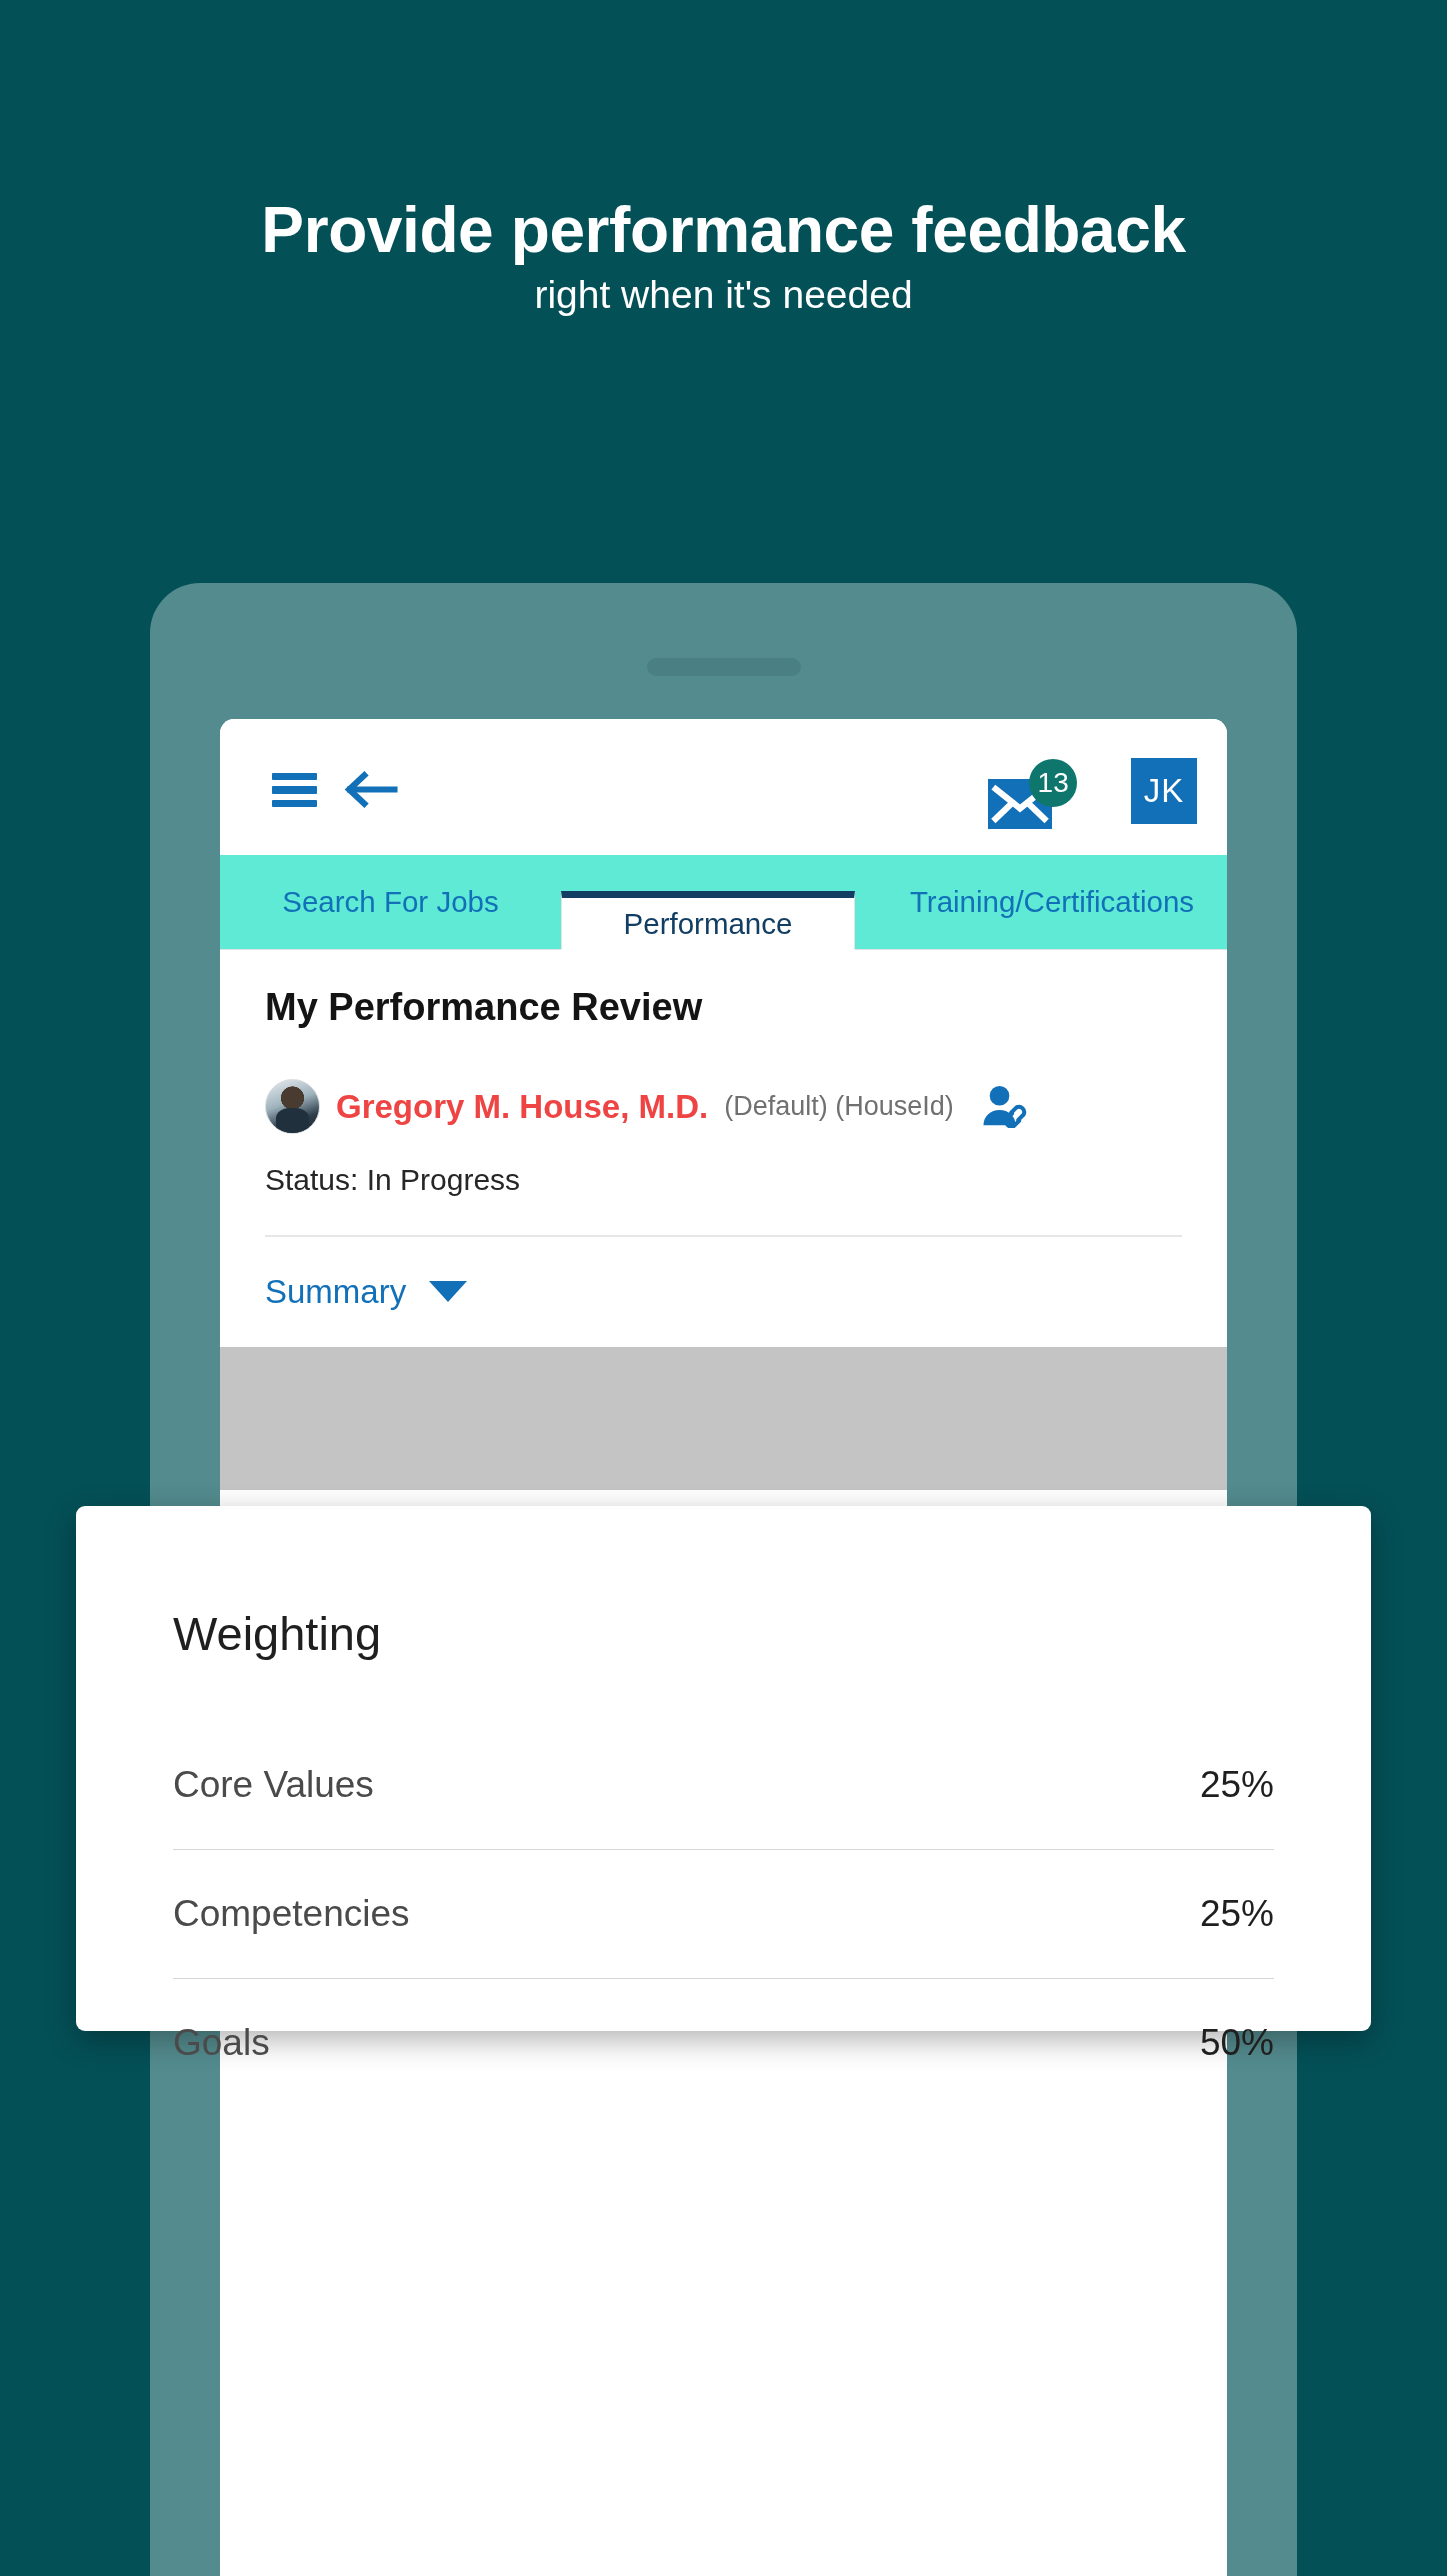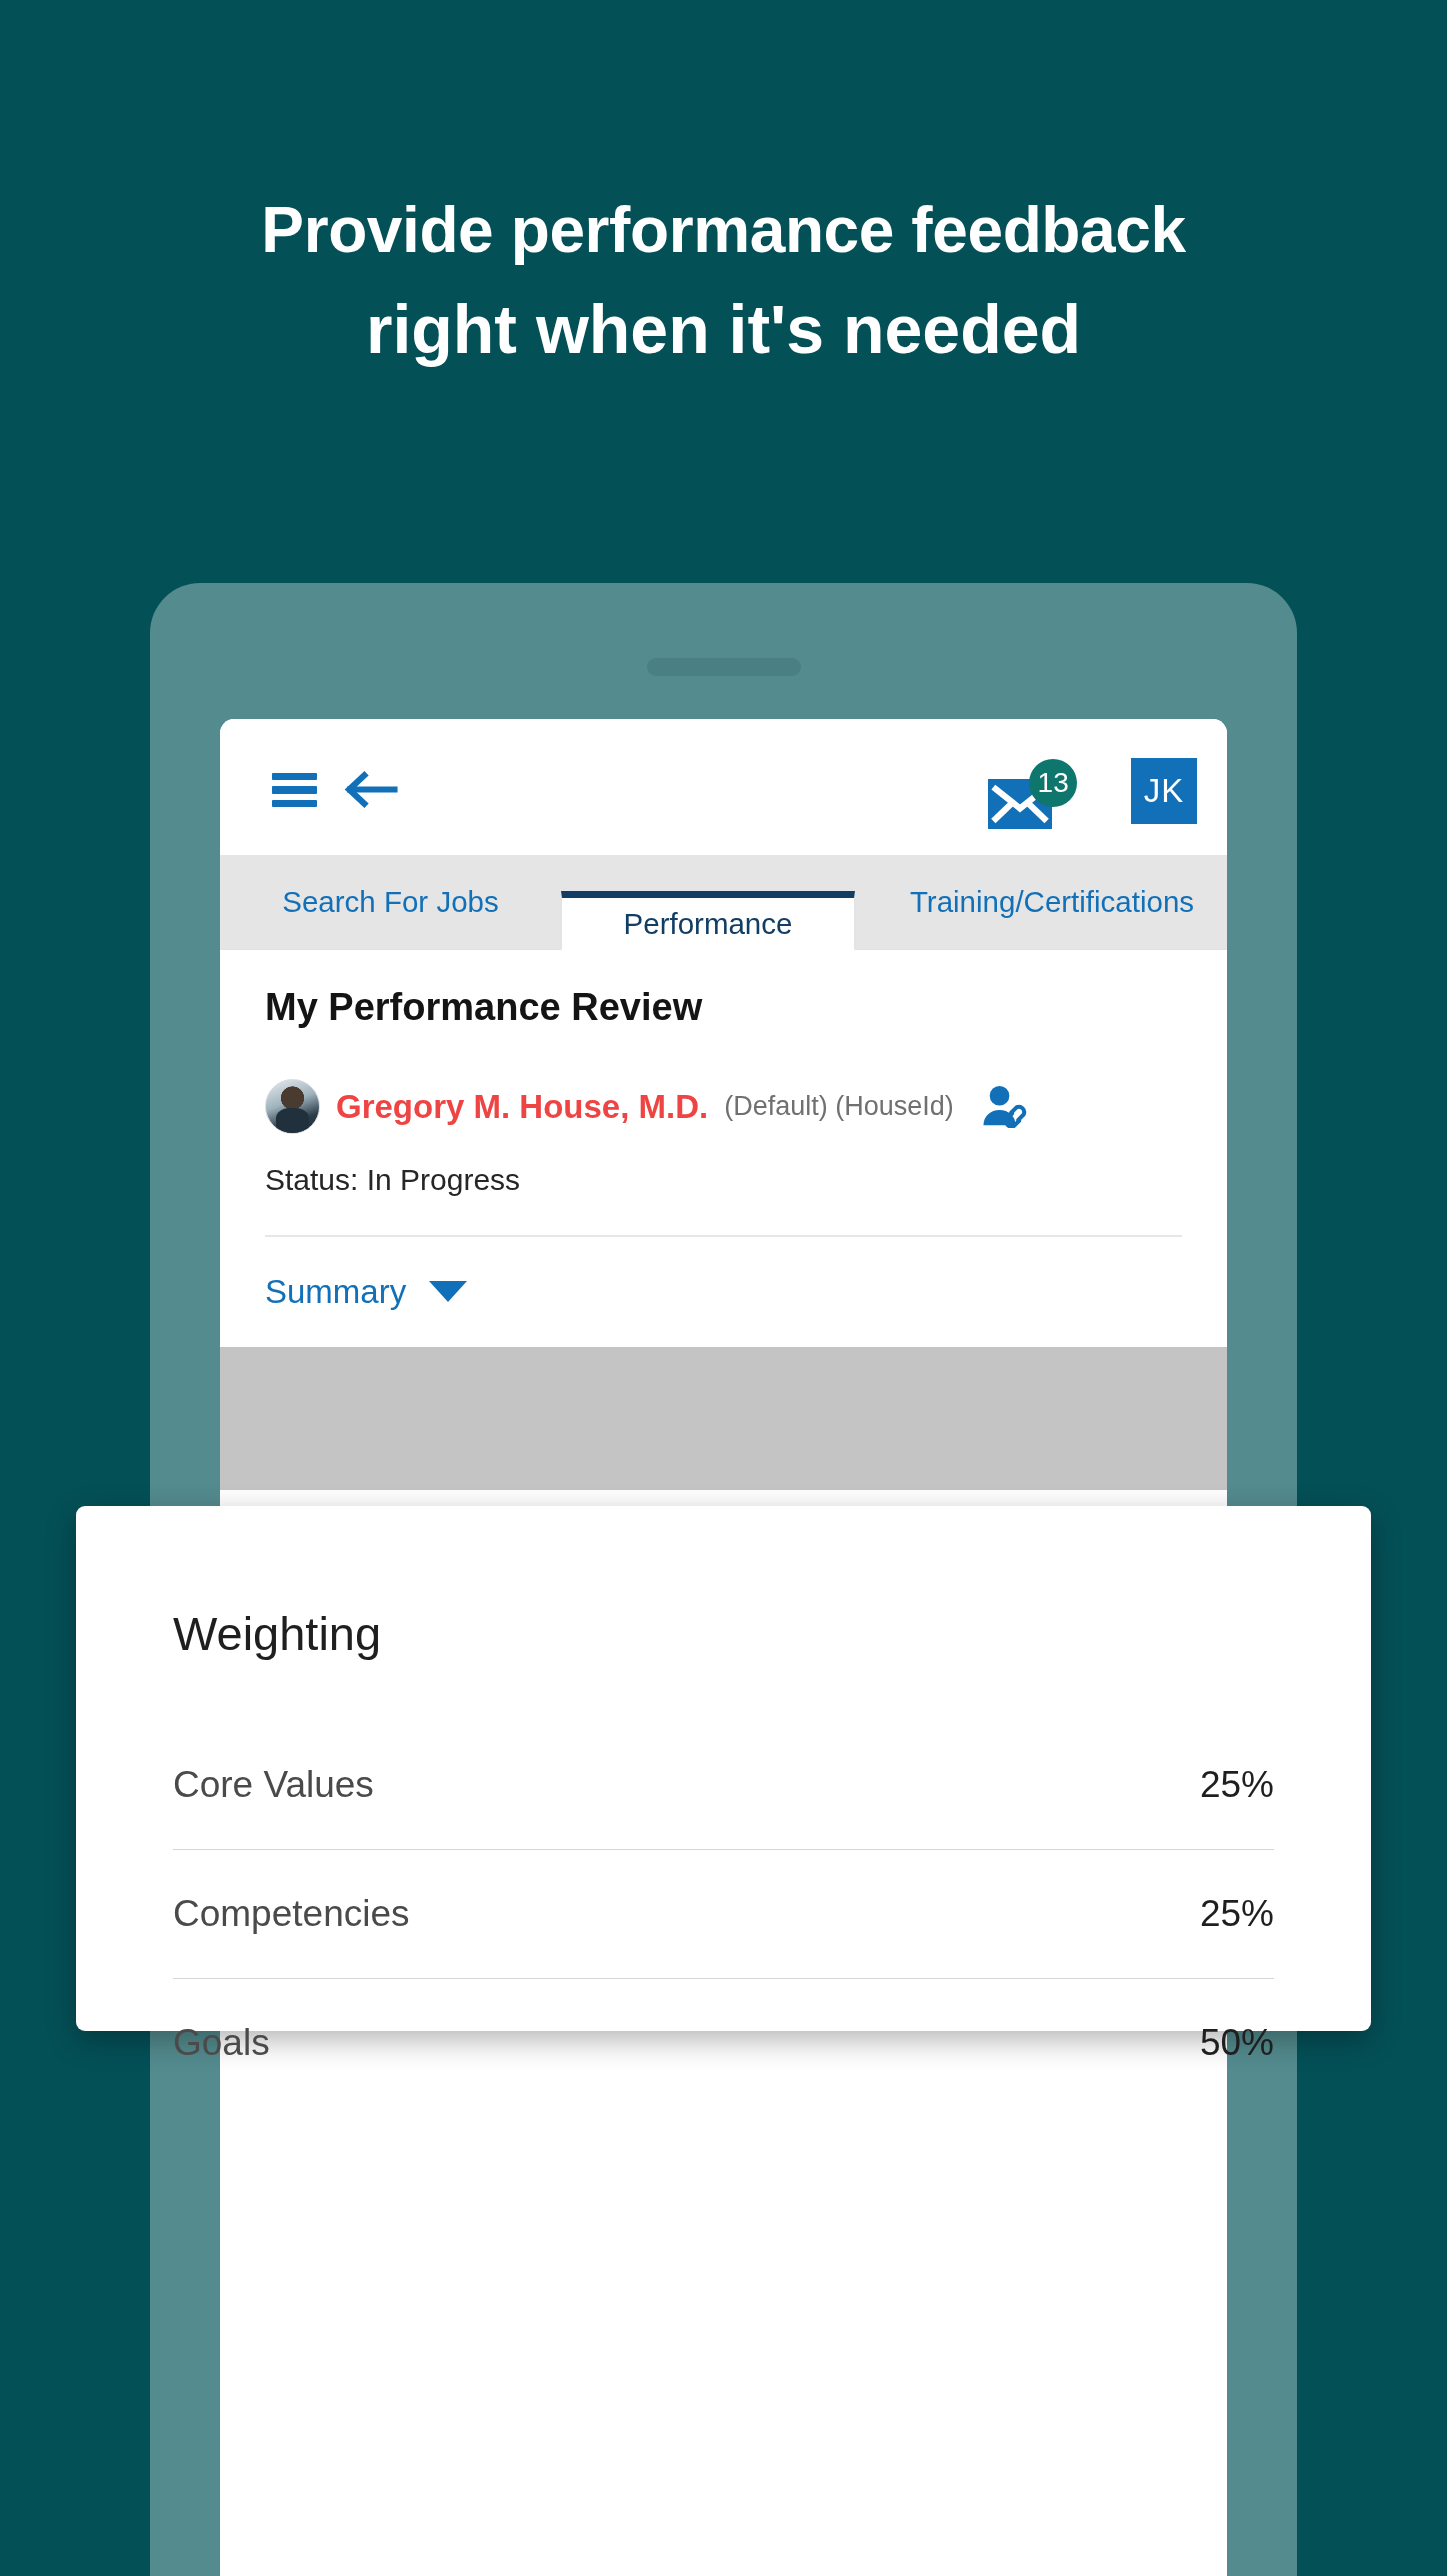--- a/index.html
+++ b/index.html
@@ -14,22 +14,22 @@
   
   .headline {
     position:absolute; left:0; top:195px; width:1447px;
     text-align:center; color:#ffffff;
   }
   .headline .line1 {
     display:block; font-size:64px; font-weight:bold;
     letter-spacing:-0.4px; line-height:1.12;
   }
   .headline .line2 {
-    display:block; font-size:68px; font-weight:700;
-    line-height:1.30; margin-top:18px;
+    display:block; font-size:39px; font-weight:400;
+    line-height:1.30; margin-top:3px;
   }
 
   
   .phone {
     position:absolute; left:150px; top:583px;
     width:1147px; height:1993px;
     background:#538B8E;
     border-radius:50px 50px 0 0;
   }
   .phone-speaker {
@@ -76,21 +76,21 @@
   }
 
   .avatar-initials {
     position:absolute; right:30px; top:39px;
     width:66px; height:66px; background:#1270B8;
     color:#ffffff; font-size:33px; line-height:66px;
     text-align:center; letter-spacing:0.9px;
   }
 
   
-  .tabs { display:flex; height:95px; background:#e5e5e5; }
+  .tabs { display:flex; height:95px; background:#5eead4; }
   .tab {
     flex:0 0 auto; display:flex; align-items:center; justify-content:center;
     font-size:29.5px; color:#1270B8;
     border-bottom:1.8px solid #E2E2E2;
     padding:0 23px;
   }
   .tab.t-search { width:341px; }
   .tab.t-perf   { width:294px;margin-top:36px; }
   .tab.t-train  { width:394px; }
   .tab.active {

